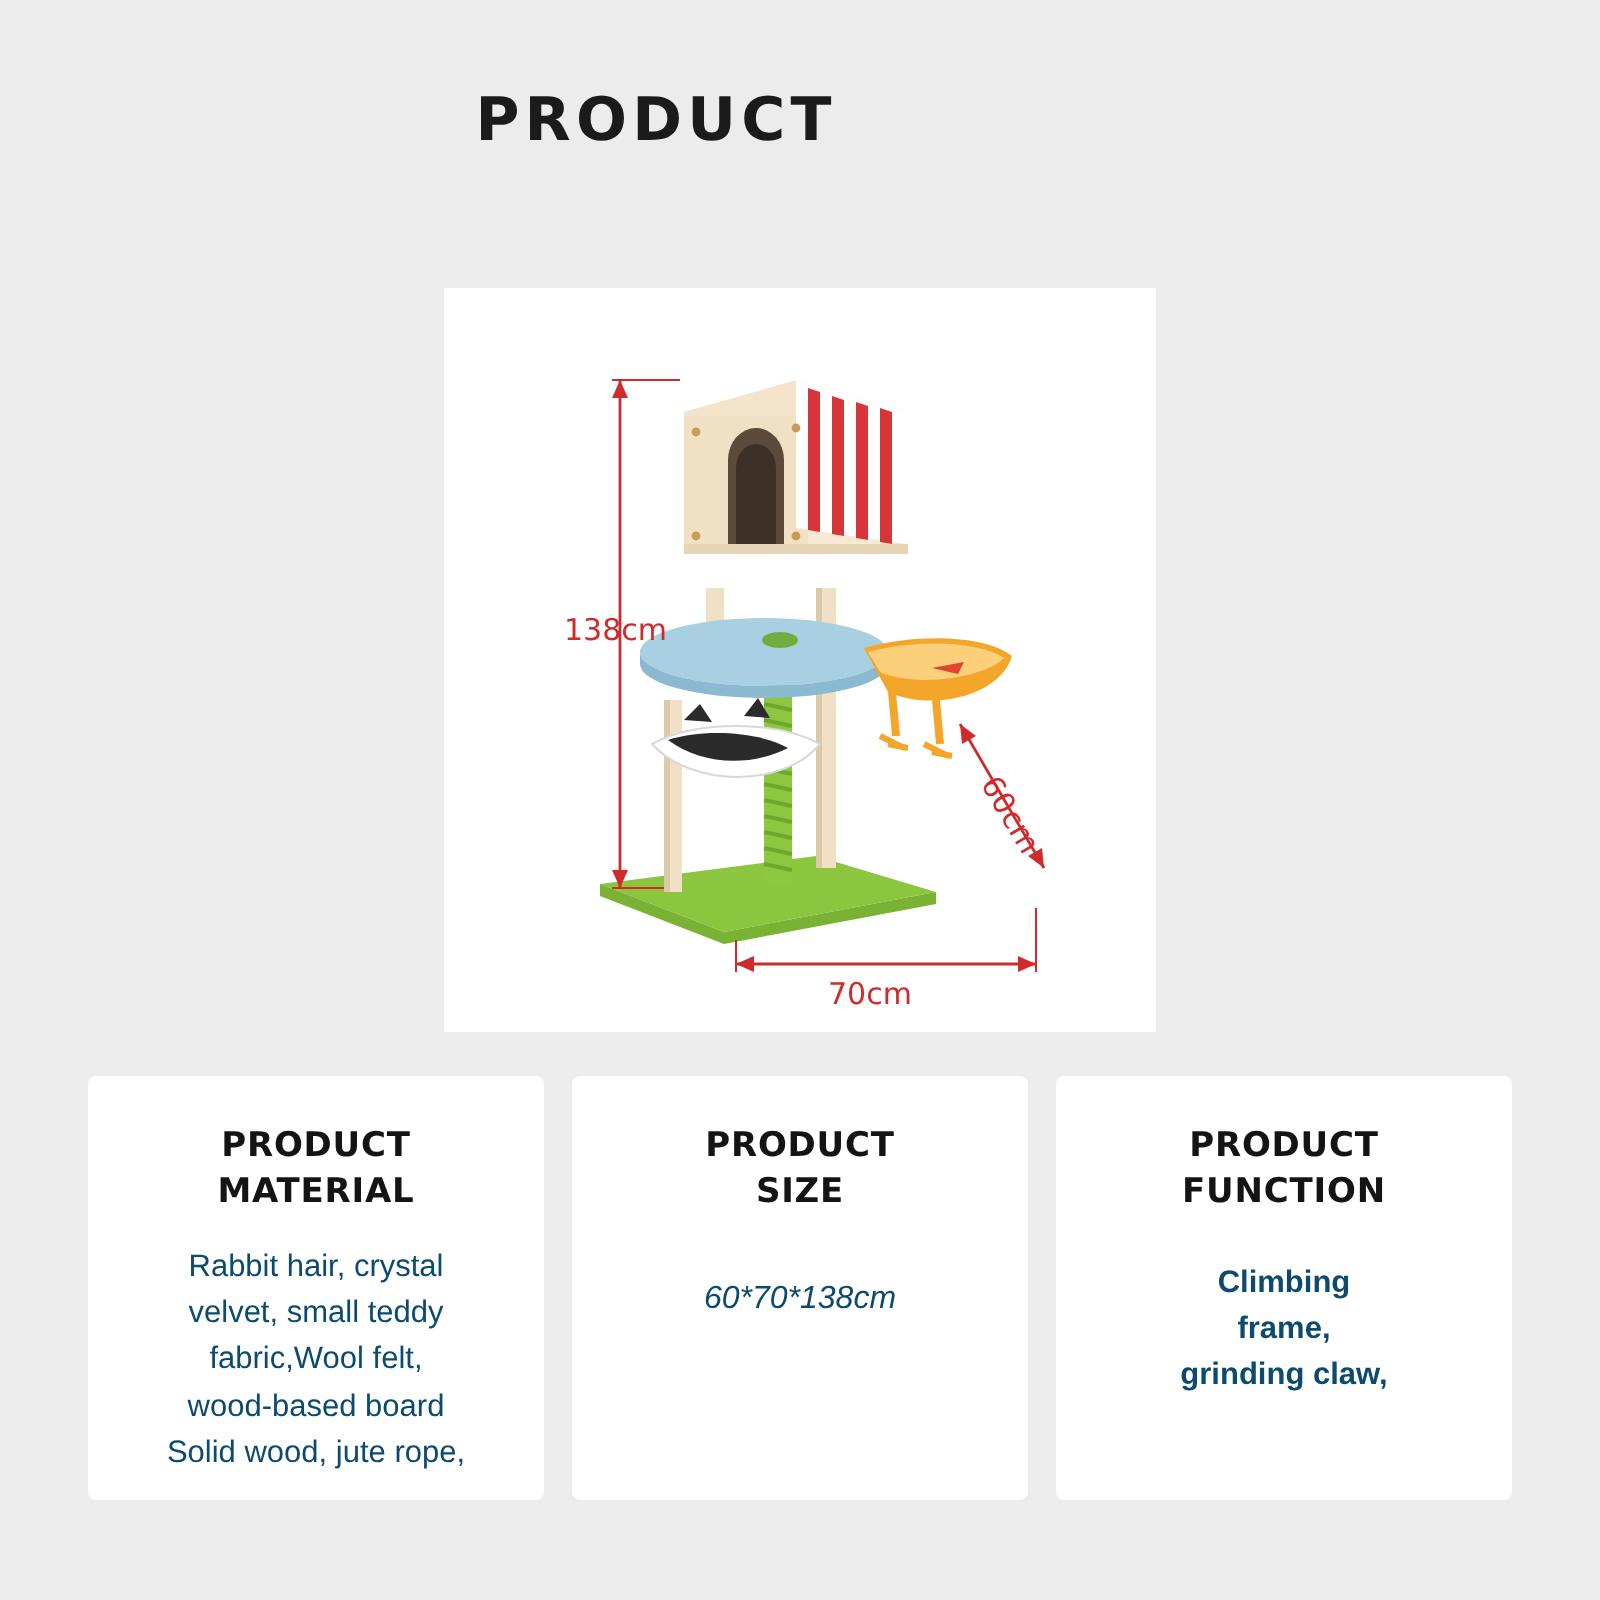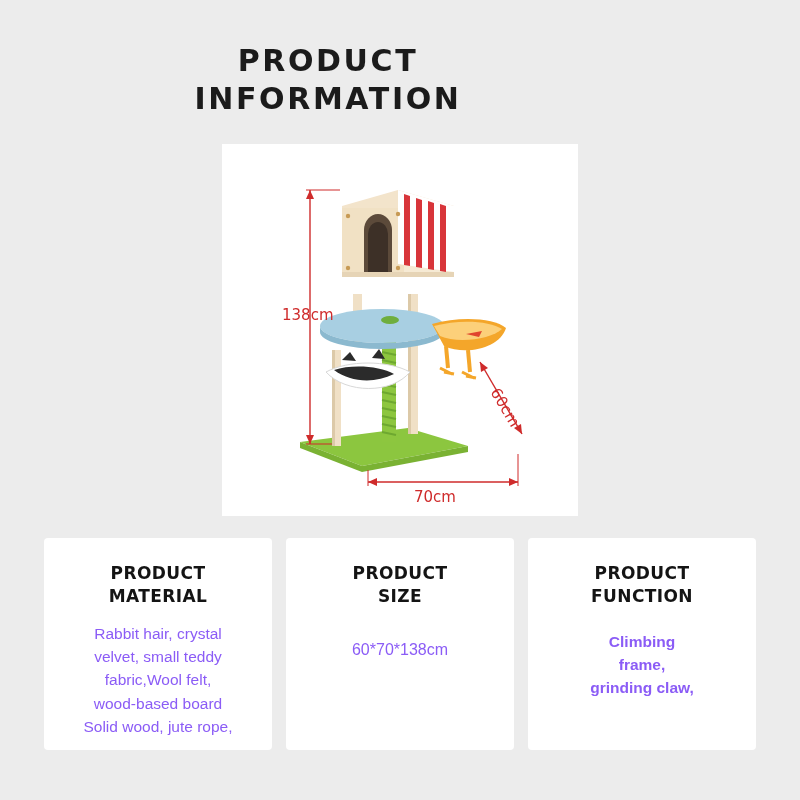--- a/index.html
+++ b/index.html
@@ -64,41 +64,41 @@
     font-weight: bold;
     color: #141414;
     line-height: 1.35;
     letter-spacing: 0.4px;
     font-family: "DejaVu Sans", sans-serif;
     white-space: pre-line;
   }
   .card-body {
     margin-top: 14px;
     font-size: 15.5px;
-    color: #8b5cf6;
+    color: #0c4a6e;
     line-height: 1.5;
     white-space: pre-line;
   }
   .card-body.size-body {
     margin-top: 30px;
     font-size: 16px;
+    font-style: italic;
   }
   .card-body.func-body {
     margin-top: 22px;
     font-weight: bold;
   }
 </style>
 </head>
 <body>
 
 <div class="page">
 
   <div class="title-block">
     <div class="title-line">PRODUCT</div>
-    <div class="title-line">INFORMATION</div>
   </div>
 
   <div class="hero">
     <svg class="hero-svg" width="356" height="372" viewBox="0 0 356 372">
       <rect x="0" y="0" width="356" height="372" fill="#ffffff"></rect>
 
       <g>
         <path d="M78 298 L186 284 L246 302 L140 322 Z" fill="#8cc63f"></path>
         <path d="M78 298 L140 322 L140 328 L78 304 Z" fill="#7ab233"></path>
         <path d="M140 322 L246 302 L246 308 L140 328 Z" fill="#7ab233"></path>

